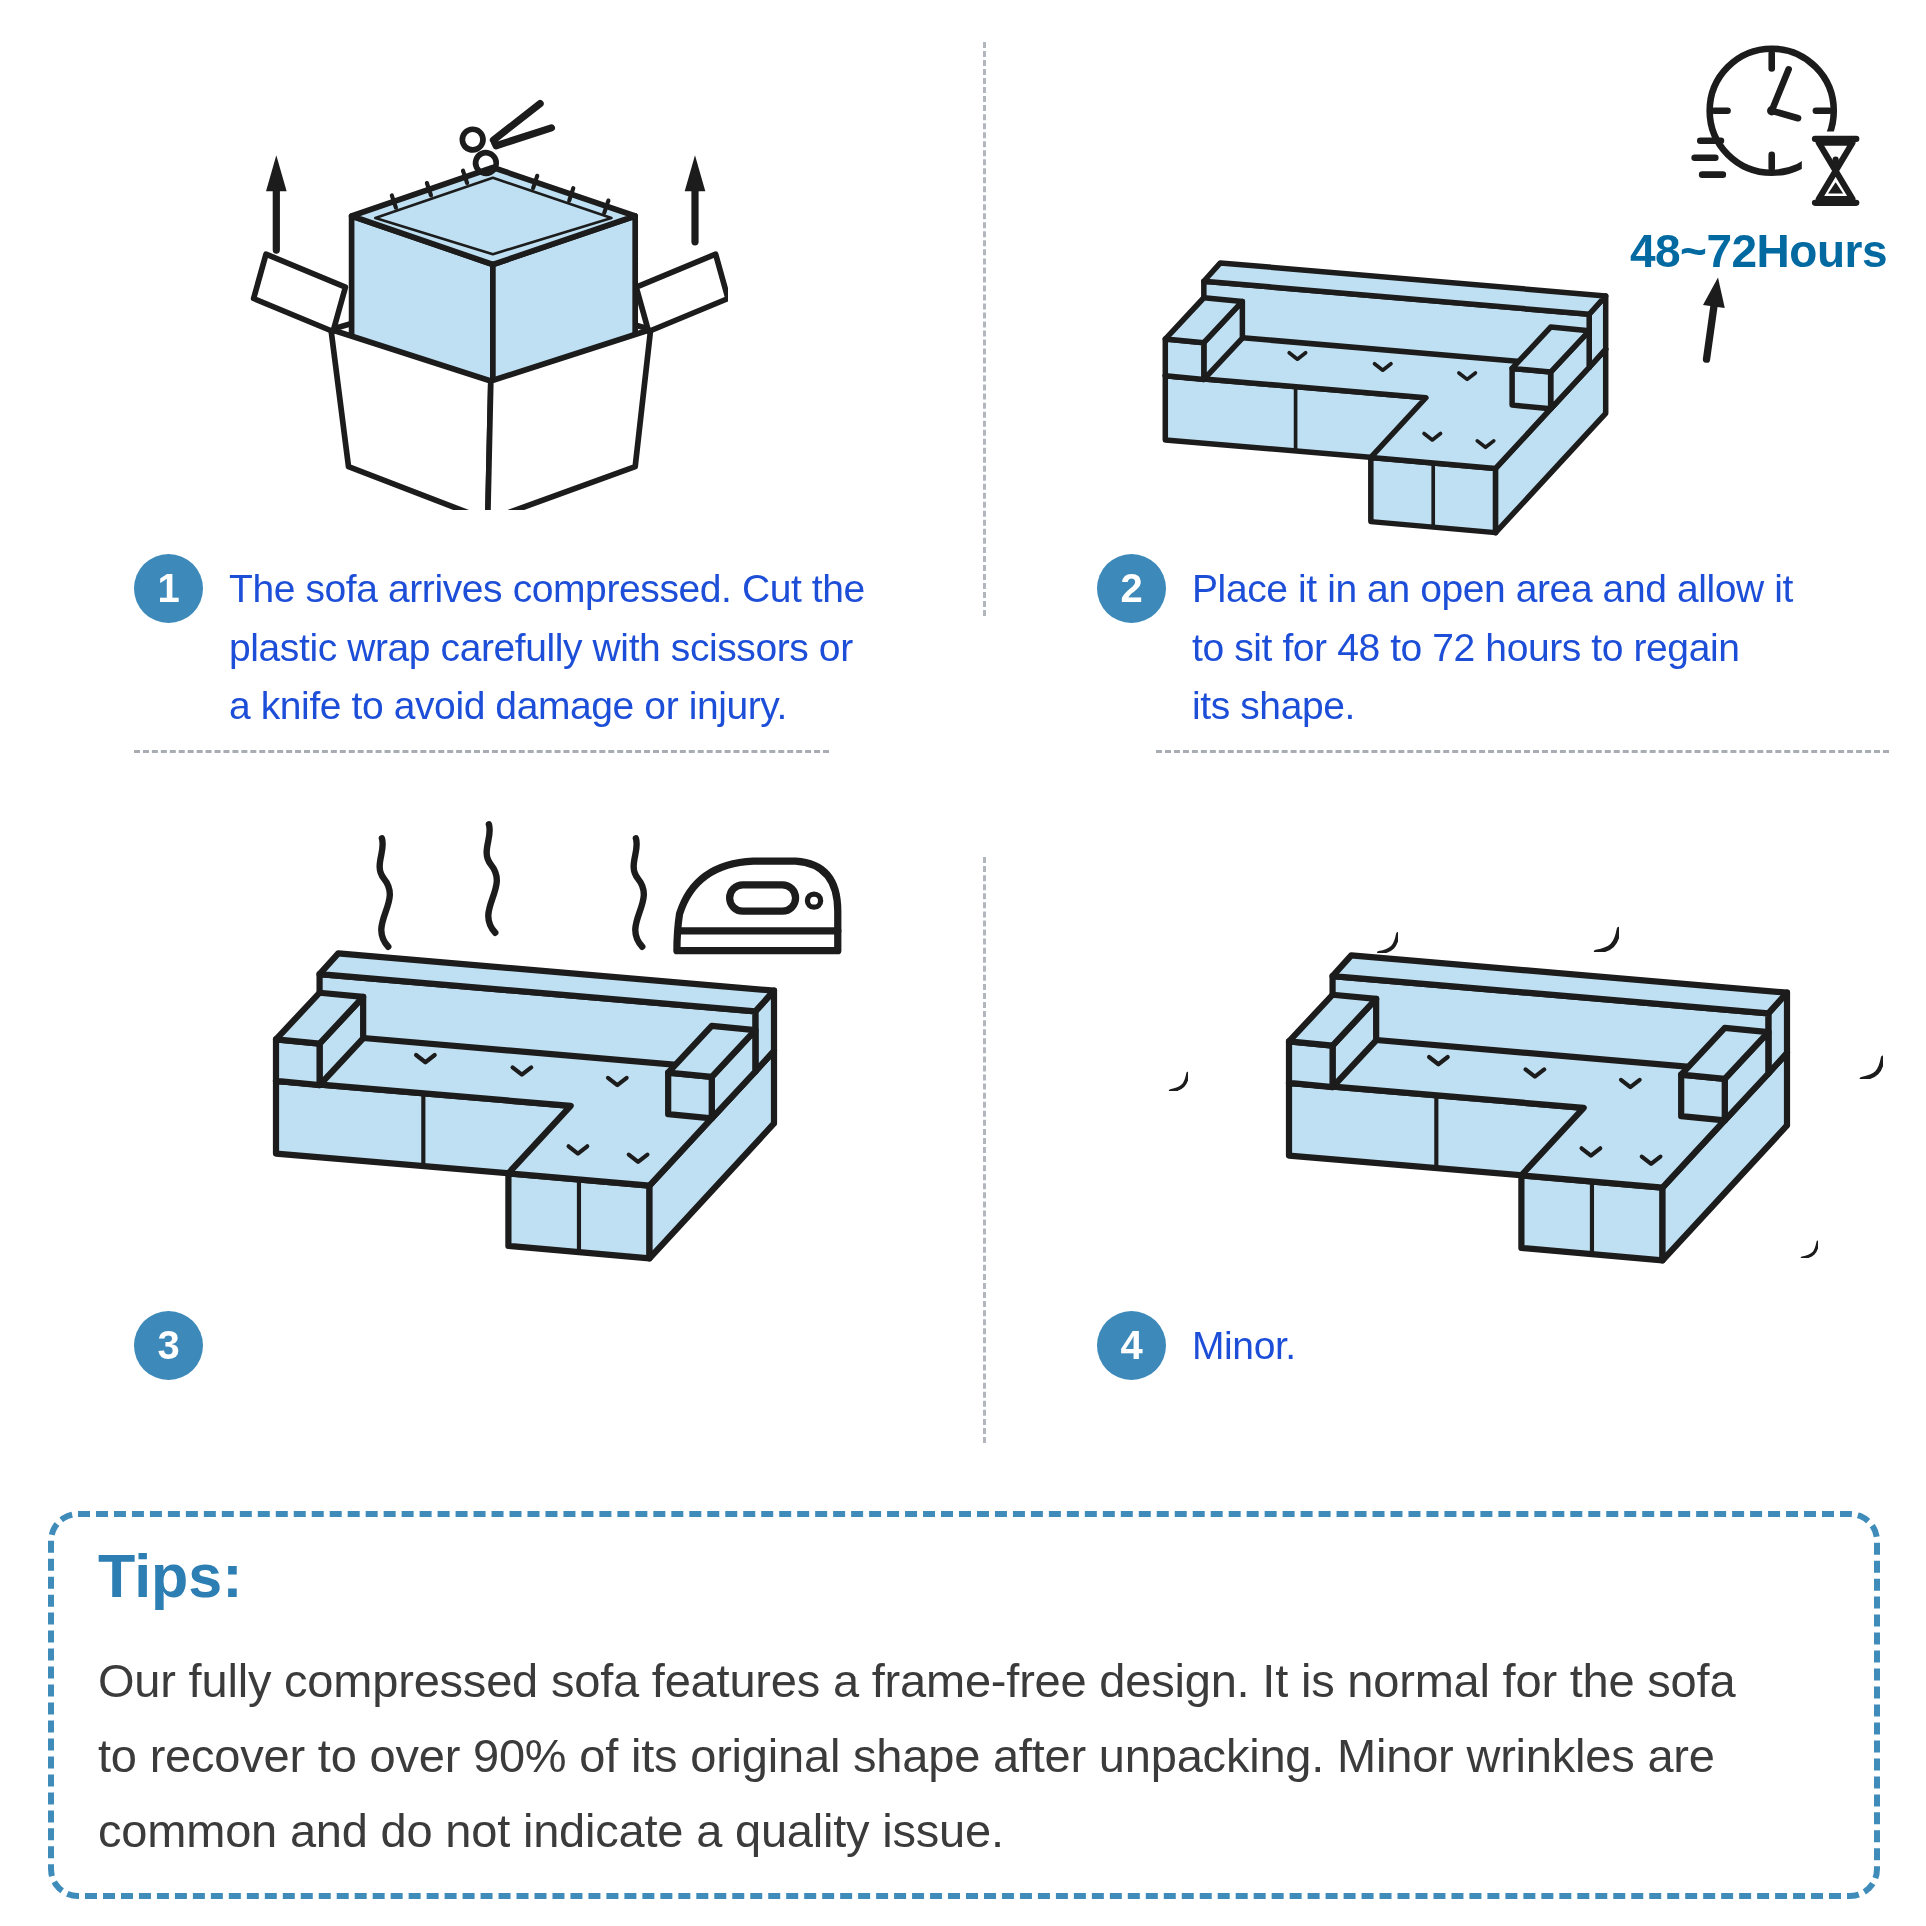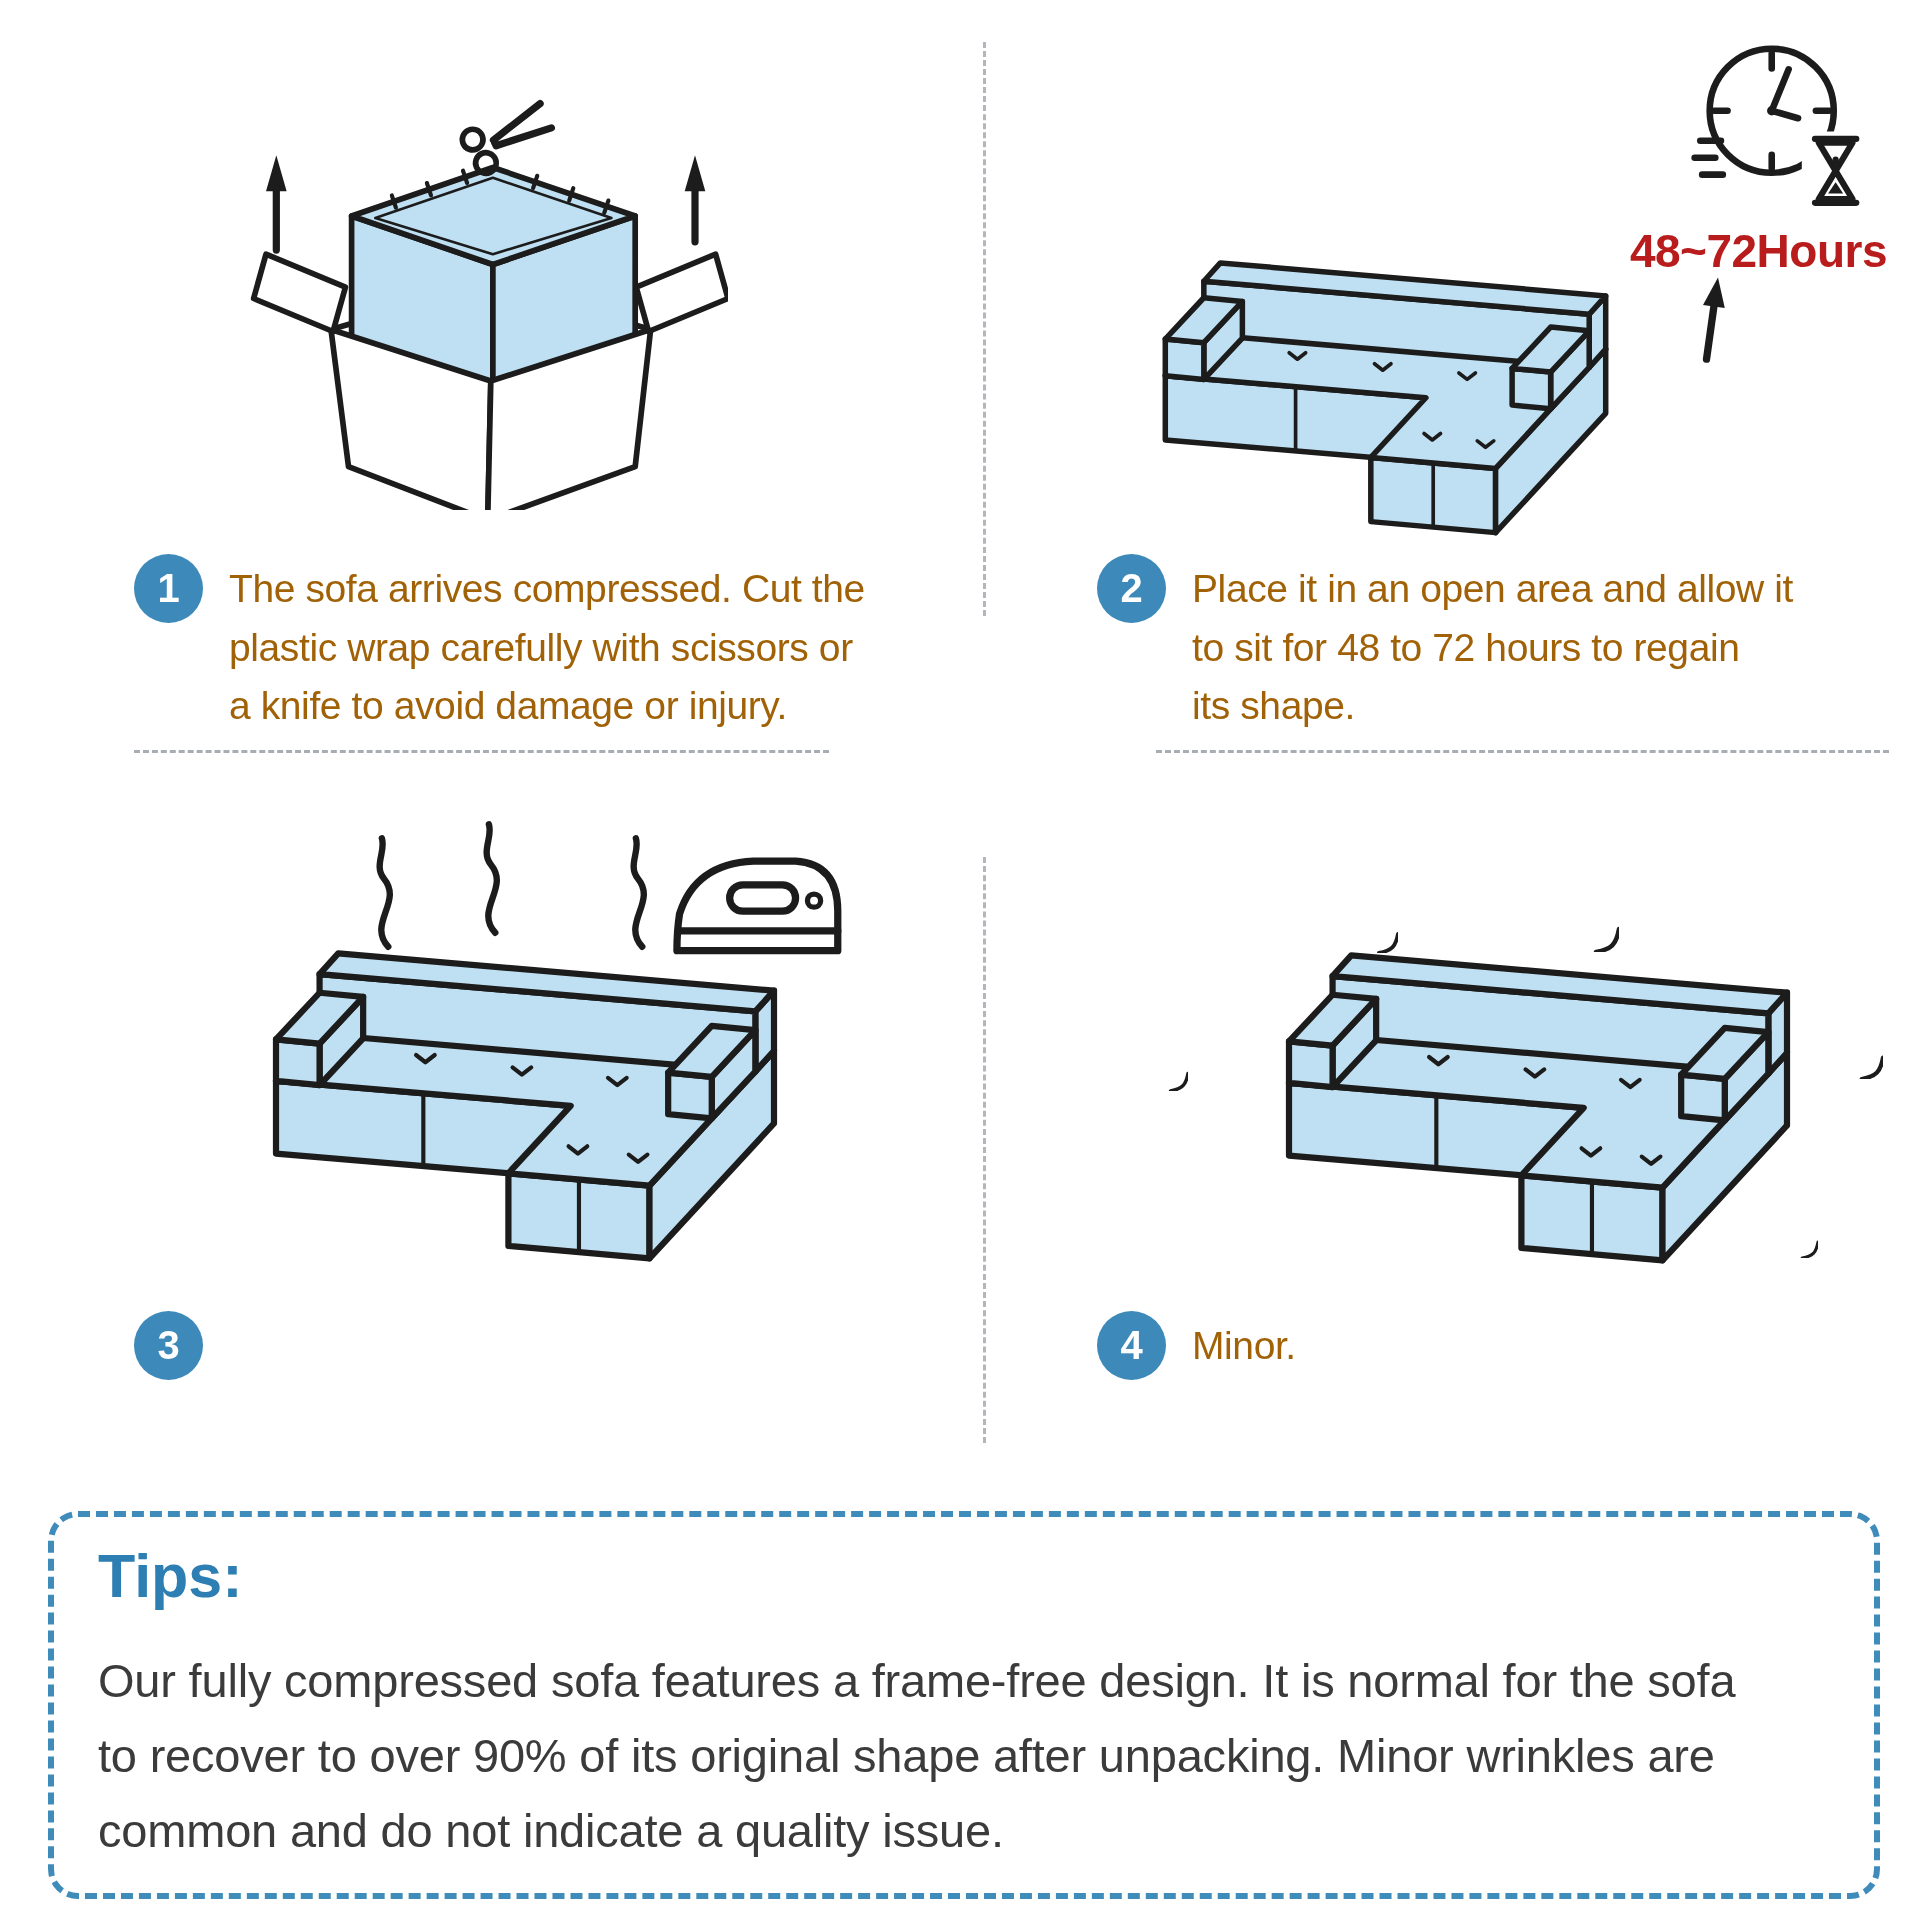--- a/index.html
+++ b/index.html
@@ -10,40 +10,40 @@
   .step{display:contents;}
   svg.abs{position:absolute;display:block;}
   
   .caption{position:absolute;display:flex;align-items:flex-start;gap:26px;}
   .badge{
     width:69px;height:69px;flex:0 0 69px;margin-top:-6px;border-radius:50%;
     background:#3c89ba;color:#ffffff;font-size:40px;font-weight:bold;
     display:flex;align-items:center;justify-content:center;
   }
   .cap-text{
-    margin:0;font-size:39px;line-height:1.5;color:#a16207;
+    margin:0;font-size:39px;line-height:1.5;color:#1d4ed8;
     white-space:pre;letter-spacing:-0.4px;
   }
   .cap1{left:134px;top:560px;}
   .cap2{left:1097px;top:560px;}
   .cap3{left:134px;top:1317px;}
   .cap4{left:1097px;top:1317px;}
   
   .hr-dash{position:absolute;border-top:3px dashed #a8adb3;height:0;}
   .hr1{left:134px;top:750px;width:695px;}
   .hr2{left:1156px;top:750px;width:733px;}
   .v-dash{position:absolute;border-left:3px dashed #b2b7bd;width:0;}
   .v1{left:983px;top:42px;height:574px;}
   .v2{left:983px;top:857px;height:586px;}
   
   .box-illus{left:233px;top:87px;width:495px;height:423px;}
   .clock-illus{left:1689px;top:28px;width:188px;height:188px;}
   .duration{
     position:absolute;right:40px;top:224px;font-size:46px;font-weight:bold;
-    color:#b91c1c;letter-spacing:-0.5px;
+    color:#0369a1;letter-spacing:-0.5px;
   }
   .sofa2{left:1101px;top:206px;width:569px;height:367px;}
   .arrow2{left:1685px;top:265px;width:55px;height:103px;transform:rotate(8deg);}
   .sofa3{left:203px;top:889px;width:644px;height:415px;}
   .steam1{left:362px;top:834px;width:44px;height:117px;}
   .steam2{left:469px;top:820px;width:44px;height:117px;}
   .steam3{left:616px;top:834px;width:44px;height:117px;}
   .iron-illus{left:669px;top:832px;width:178px;height:132px;}
   .sofa4{left:1216px;top:891px;width:644px;height:415px;}
   .sp1{left:1352px;top:907px;width:46px;height:46px;}

